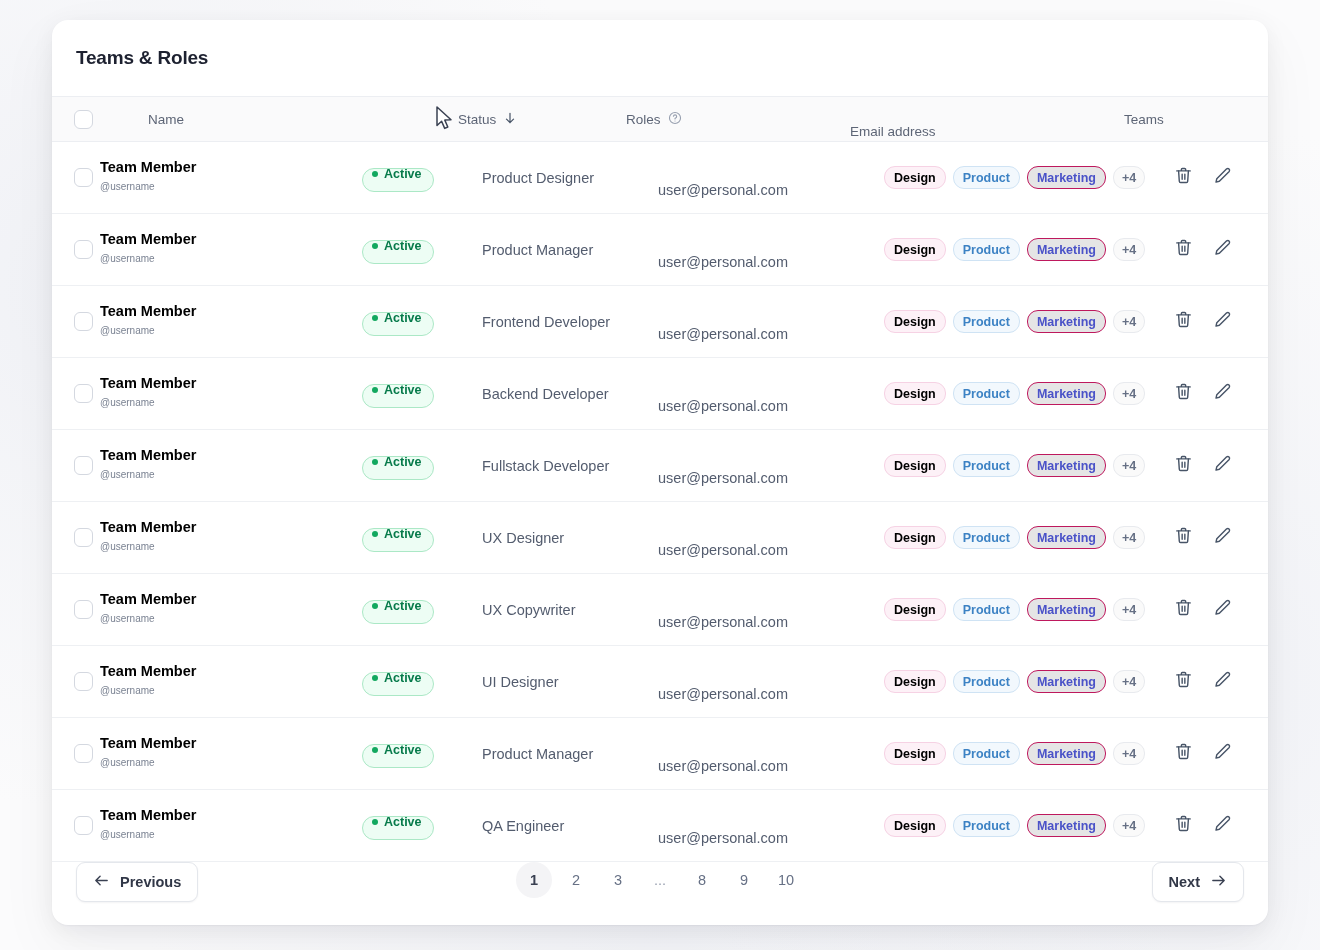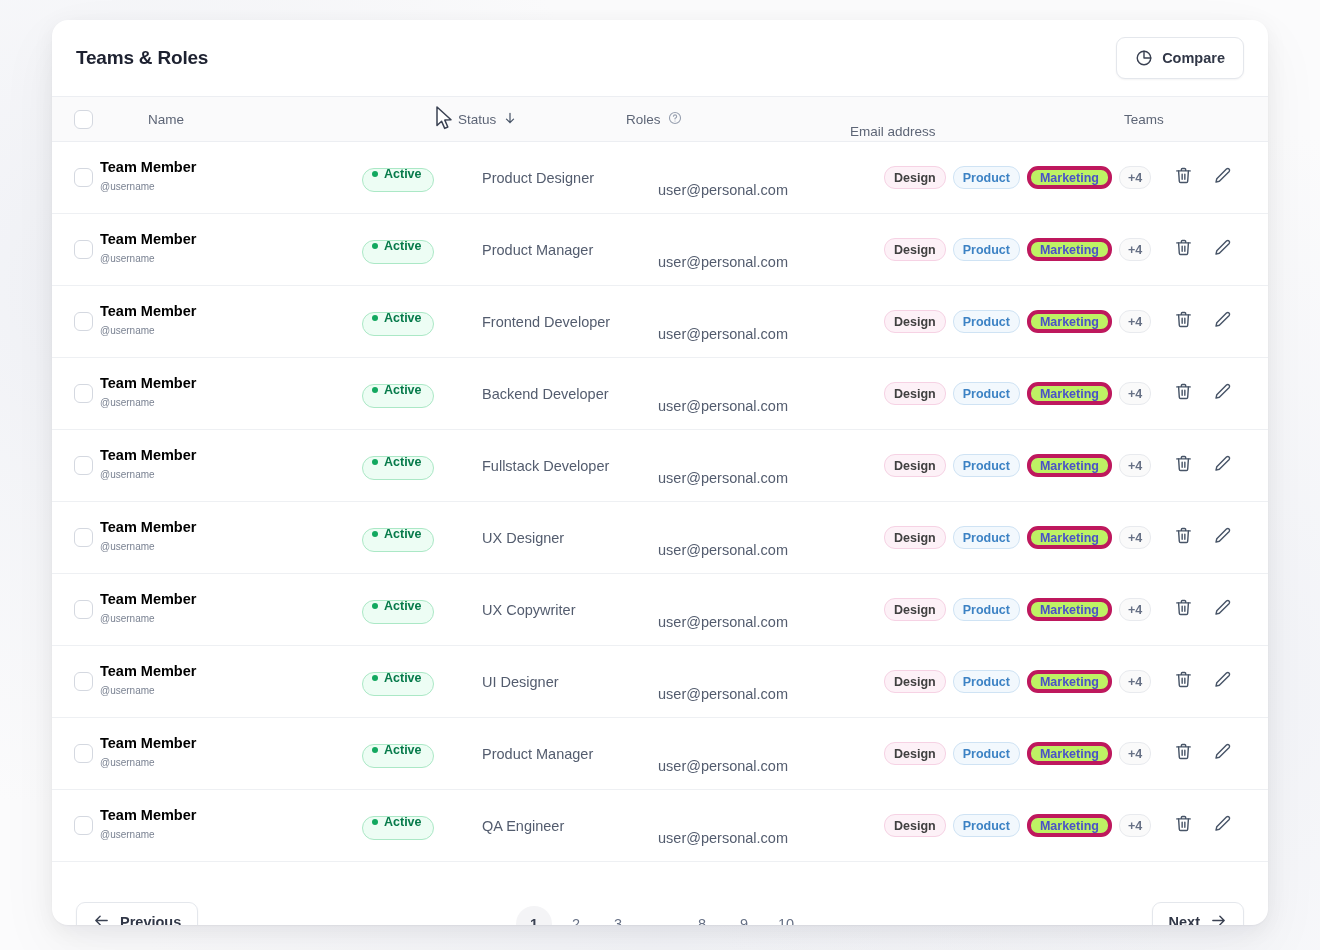--- a/index.html
+++ b/index.html
@@ -162,34 +162,34 @@
   .tag {
     height: 23px;
     padding: 0 9px;
     border-radius: 11px;
     font-size: 12.5px;
     font-weight: bold;
     display: inline-flex;
     align-items: center;
     cursor: pointer;
   }
-  .tag-design    { background: #fdf1f7; border: 1px solid #f6d2e4; color: #404040; }
+  .tag-design    { background: #fdf1f7; border: 1px solid #f6d2e4; color: #000000; }
   .tag-product   { background: #f2f8fd; border: 1px solid #cfe3f4; color: #3c82c4; }
-  .tag-marketing { background: #bef264; border: 4px solid #be185d; color: #4a52c8; }
+  .tag-marketing { background: #e5e5e5; border: 1px solid #be185d; color: #4a52c8; }
   .tag-more      { background: #fafafa; border: 1px solid #e8eaee; color: #667085; padding: 0 8px; }
 
   
   .acts { display: flex; align-items: center; gap: 20px; }
   .ico-btn { cursor: pointer; display: block; }
 
   
   .pager {
     height: 80px;
     display: flex;
-    align-items: flex-end;
+    align-items: flex-start;
     justify-content: space-between;
     padding: 0 24px;
     position: relative;
     gap: 40px;
   }
   .pg-btn {
     display: flex;
     align-items: center;
     gap: 10px;
     height: 40px;
@@ -238,29 +238,20 @@
 </style>
 </head>
 <body>
 
 <div class="bg-texture"></div>
 
 <div class="card">
 
   <div class="card-header">
     <div class="card-title">Teams &amp; Roles</div>
-    <div class="compare-btn">
-      <span>
-        <svg width="18" height="18" viewBox="0 0 24 24" fill="none" stroke="#3a4152" stroke-width="1.9" stroke-linecap="round" stroke-linejoin="round">
-          <circle cx="12" cy="12" r="9"></circle>
-          <path d="M12 3 L12 12 L21 12"></path>
-        </svg>
-      </span>
-      <span>Compare</span>
-    </div>
   </div>
 
   <div class="table">
 
     <div class="thead">
       <div class="c-check">
         <div class="cbox"></div>
       </div>
       <div class="c-name th">
         <span>Name</span>

